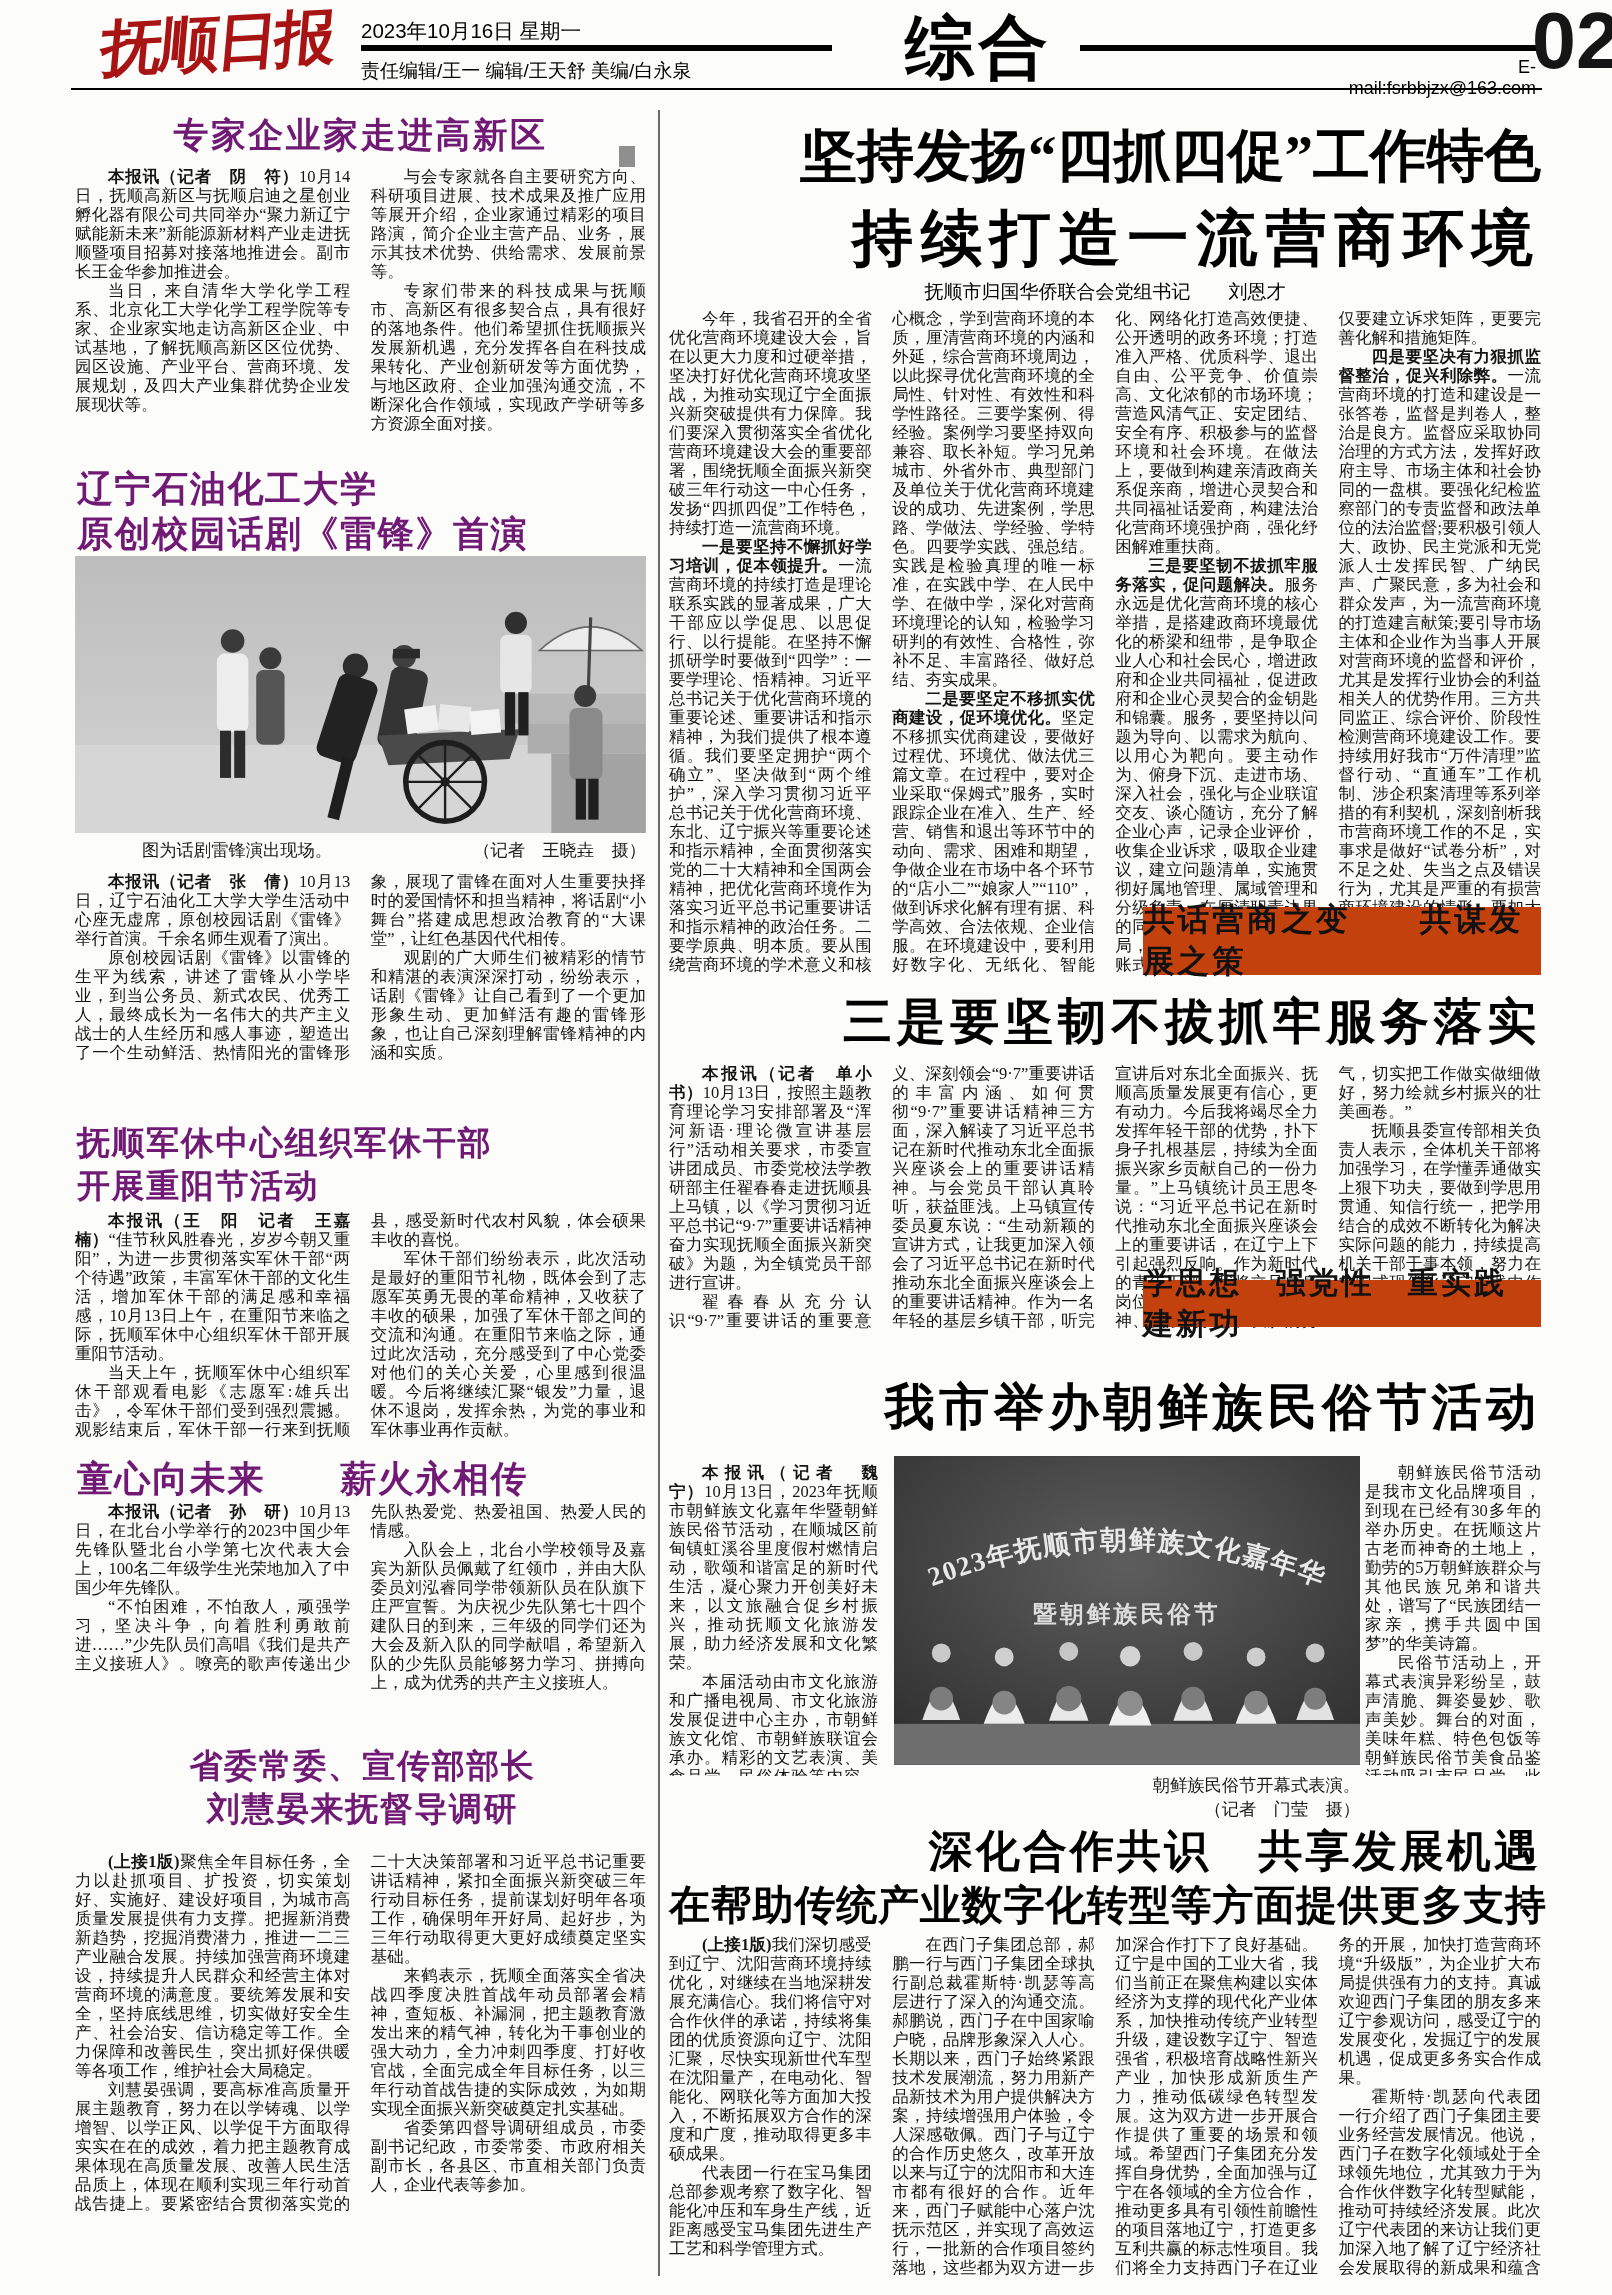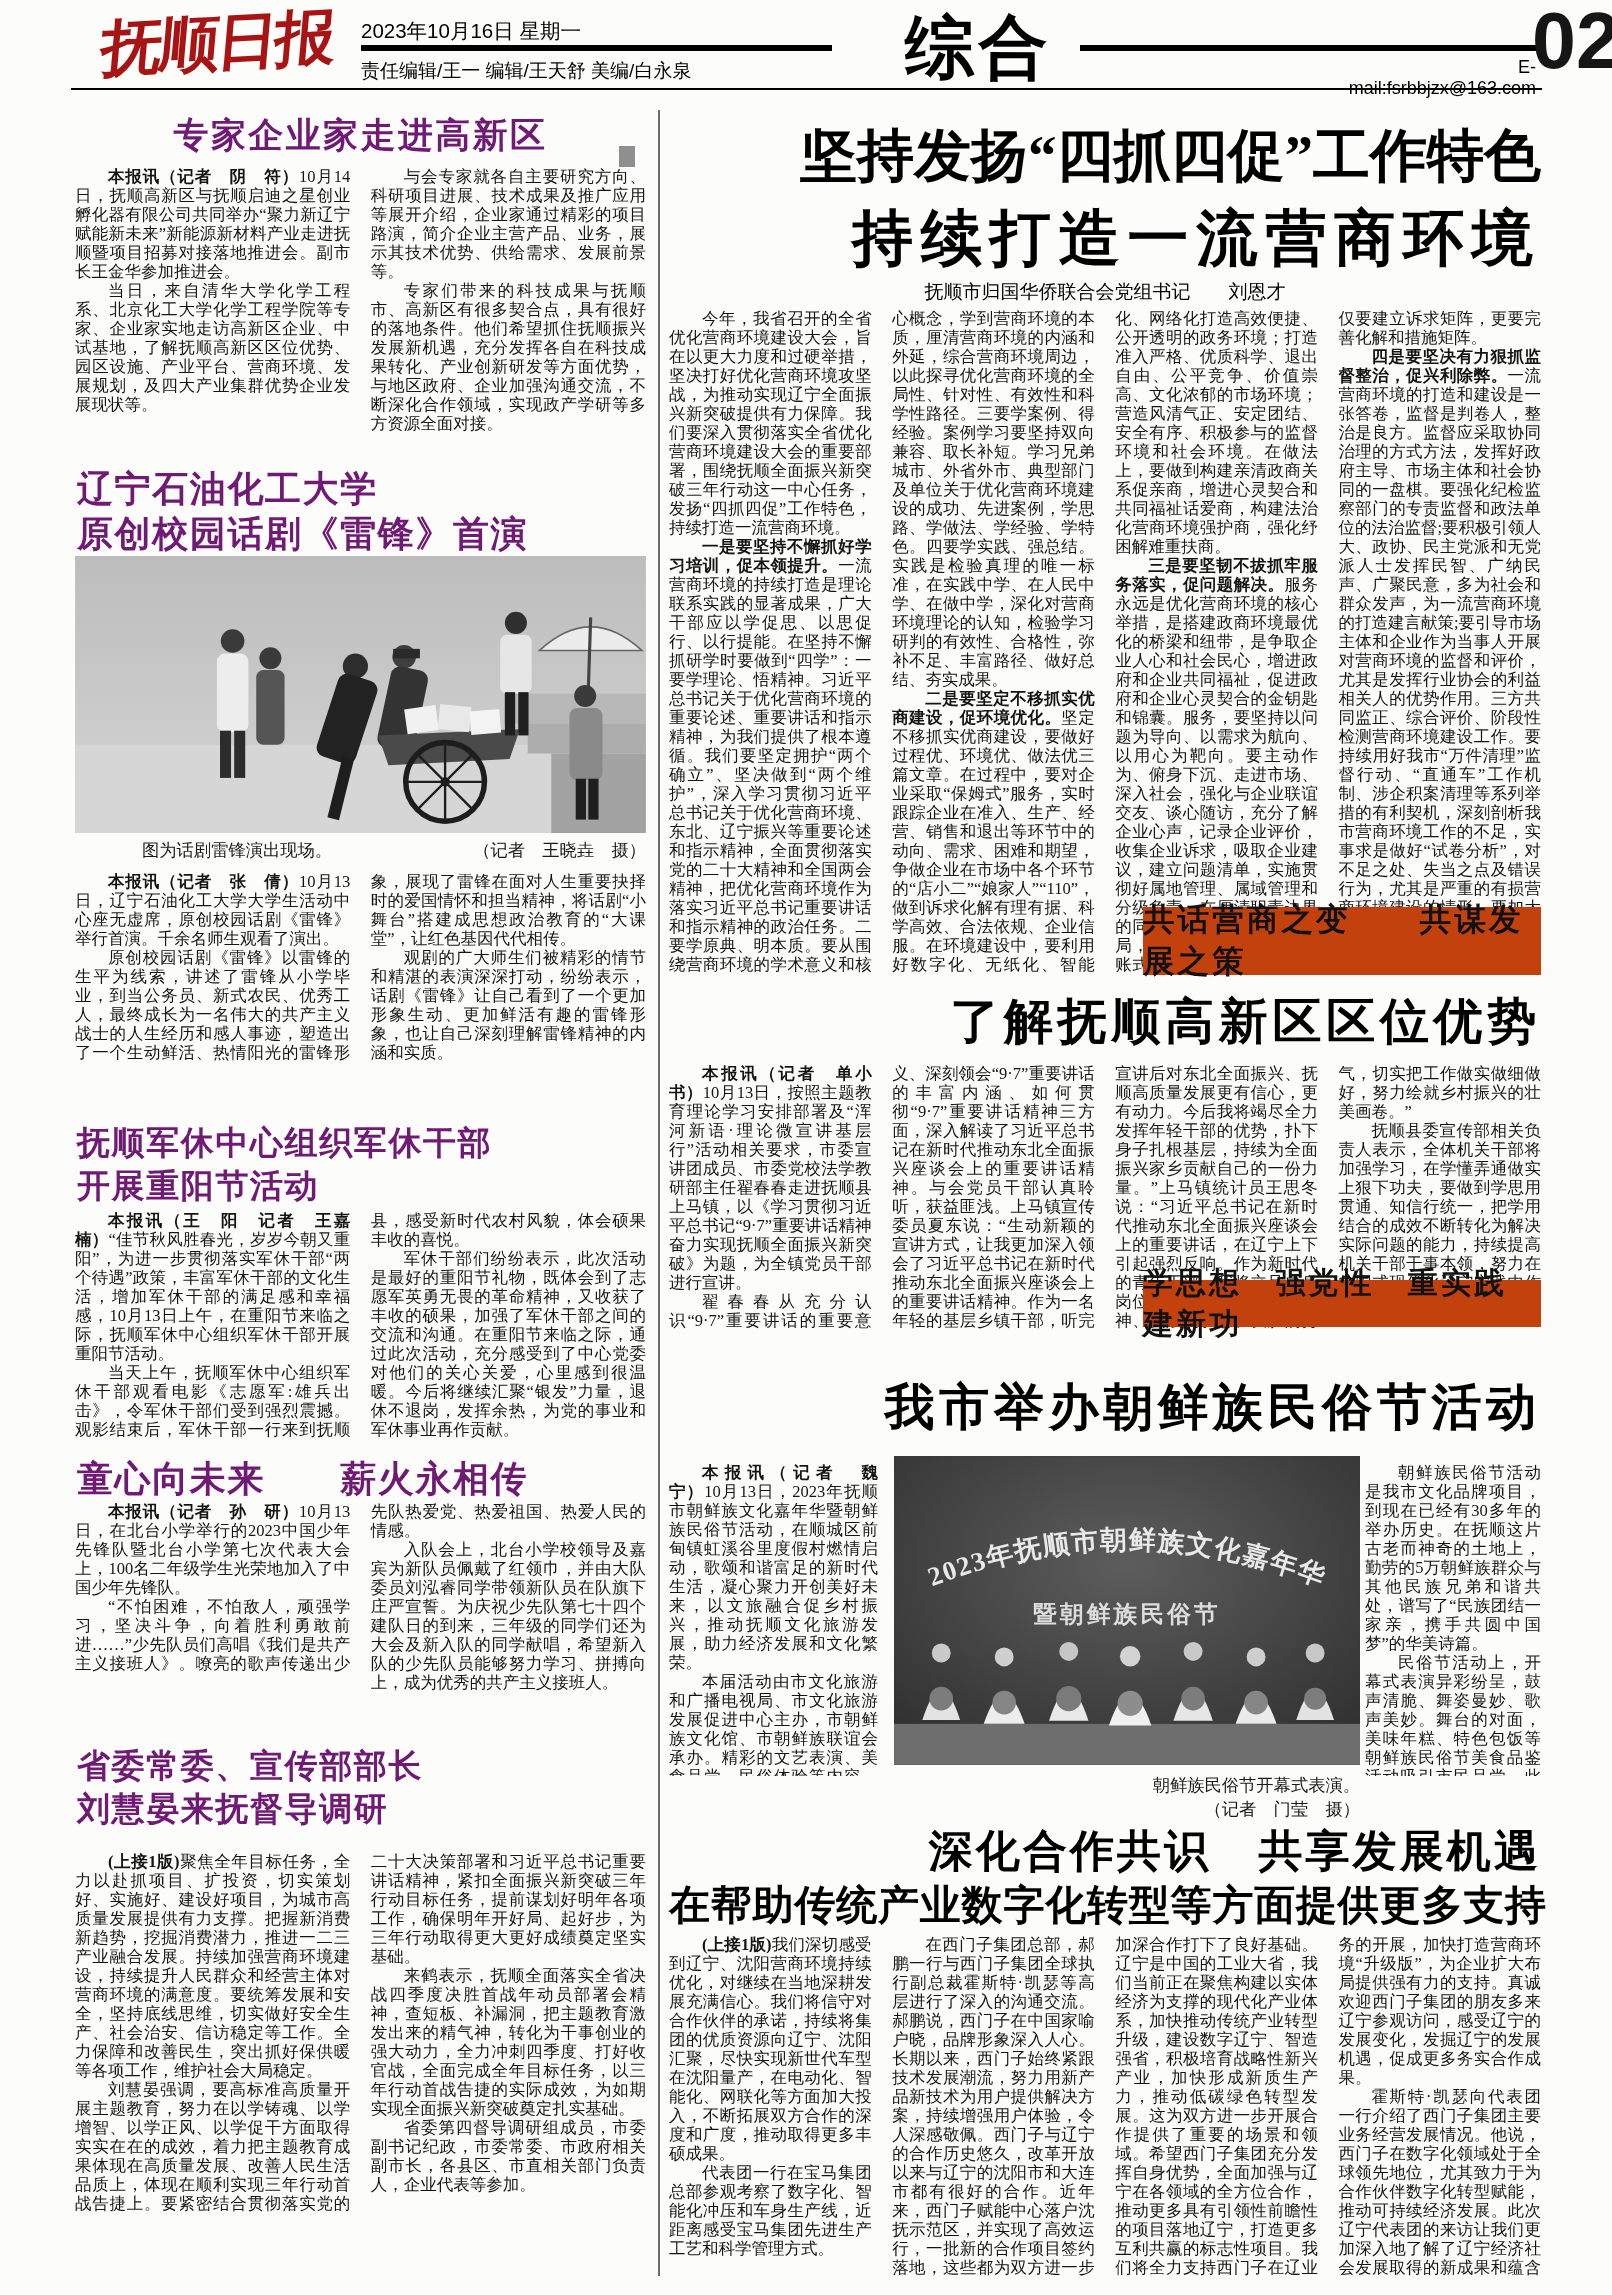--- a/index.html
+++ b/index.html
@@ -42,21 +42,21 @@
   .a1-body{position:absolute;left:75px;top:167px;width:571px;height:296px;}
   .a2-hl{left:77px;top:466px;width:571px;font-size:36px;line-height:45px;text-align:left;letter-spacing:1.6px;}
   .photo1{position:absolute;left:75px;top:556px;width:571px;height:277px;background:#cfcfcf;}
   .caption1{left:75px;top:838px;width:571px;}
   .caption1 .c-l{padding-left:67px;}
   .a2-body{position:absolute;left:75px;top:872px;width:571px;height:231px;}
   .a3-hl{left:77px;top:1121px;width:571px;font-size:33px;line-height:43px;text-align:left;letter-spacing:1.6px;}
   .a3-body{position:absolute;left:75px;top:1211px;width:571px;height:228px;}
   .a4-hl{left:77px;top:1455px;width:571px;font-size:36px;text-align:left;letter-spacing:1.6px;}
   .a4-body{position:absolute;left:75px;top:1502px;width:571px;height:236px;}
-  .a5-hl{left:77px;top:1744px;width:571px;font-size:33px;line-height:43px;text-align:left;letter-spacing:1.6px;}
+  .a5-hl{left:77px;top:1744px;width:571px;font-size:33px;line-height:43px;text-align:center;letter-spacing:1.6px;}
   .a5-body{position:absolute;left:75px;top:1852px;width:571px;height:416px;}
 
   
   .main-hl1{left:669px;top:118px;width:872px;font-size:57px;}
   .main-hl2{left:669px;top:198px;width:872px;font-size:61px;letter-spacing:7.9px;}
   .main-byline{position:absolute;left:669px;top:279px;width:872px;text-align:center;font-size:19px;color:#000;}
   .main-body{position:absolute;left:669px;top:309px;width:872px;height:674px;}
   .slogan1{left:1143px;top:907px;width:398px;height:68px;}
   .theory-hl{left:669px;top:989px;width:872px;font-size:49px;letter-spacing:4.7px;}
   .theory-body{position:absolute;left:669px;top:1064px;width:872px;height:276px;}
@@ -196,21 +196,21 @@
   <div class="main-byline">抚顺市归国华侨联合会党组书记　　刘恩才</div>
   <div class="body-text cols4 main-body">
       <p>今年，我省召开的全省优化营商环境建设大会，旨在以更大力度和过硬举措，坚决打好优化营商环境攻坚战，为推动实现辽宁全面振兴新突破提供有力保障。我们要深入贯彻落实全省优化营商环境建设大会的重要部署，围绕抚顺全面振兴新突破三年行动这一中心任务，发扬“四抓四促”工作特色，持续打造一流营商环境。</p>
       <p><b>一是要坚持不懈抓好学习培训，促本领提升。</b>一流营商环境的持续打造是理论联系实践的显著成果，广大干部应以学促思、以思促行、以行提能。在坚持不懈抓研学时要做到“四学”：一要学理论、悟精神。习近平总书记关于优化营商环境的重要论述、重要讲话和指示精神，为我们提供了根本遵循。我们要坚定拥护“两个确立”、坚决做到“两个维护”，深入学习贯彻习近平总书记关于优化营商环境、东北、辽宁振兴等重要论述和指示精神，全面贯彻落实党的二十大精神和全国两会精神，把优化营商环境作为落实习近平总书记重要讲话和指示精神的政治任务。二要学原典、明本质。要从围绕营商环境的学术意义和核心概念，学到营商环境的本质，厘清营商环境的内涵和外延，综合营商环境周边，以此探寻优化营商环境的全局性、针对性、有效性和科学性路径。三要学案例、得经验。案例学习要坚持双向兼容、取长补短。学习兄弟城市、外省外市、典型部门及单位关于优化营商环境建设的成功、先进案例，学思路、学做法、学经验、学特色。四要学实践、强总结。实践是检验真理的唯一标准，在实践中学、在人民中学、在做中学，深化对营商环境理论的认知，检验学习研判的有效性、合格性，弥补不足、丰富路径、做好总结、夯实成果。</p>
       <p><b>二是要坚定不移抓实优商建设，促环境优化。</b>坚定不移抓实优商建设，要做好过程优、环境优、做法优三篇文章。在过程中，要对企业采取“保姆式”服务，实时跟踪企业在准入、生产、经营、销售和退出等环节中的动向、需求、困难和期望，争做企业在市场中各个环节的“店小二”“娘家人”“110”，做到诉求化解有理有据、科学高效、合法依规、企业信服。在环境建设中，要利用好数字化、无纸化、智能化、网络化打造高效便捷、公开透明的政务环境；打造准入严格、优质科学、退出自由、公平竞争、价值崇高、文化浓郁的市场环境；营造风清气正、安定团结、安全有序、积极参与的监督环境和社会环境。在做法上，要做到构建亲清政商关系促亲商，增进心灵契合和共同福祉话爱商，构建法治化营商环境强护商，强化纾困解难重扶商。</p>
       <p><b>三是要坚韧不拔抓牢服务落实，促问题解决。</b>服务永远是优化营商环境的核心举措，是搭建政商环境最优化的桥梁和纽带，是争取企业人心和社会民心，增进政府和企业共同福祉，促进政府和企业心灵契合的金钥匙和锦囊。服务，要坚持以问题为导向、以需求为航向、以用心为靶向。要主动作为、俯身下沉、走进市场、深入社会，强化与企业联谊交友、谈心随访，充分了解企业心声，记录企业评价，收集企业诉求，吸取企业建议，建立问题清单，实施贯彻好属地管理、属域管理和分级负责，在厘清职责边界的同时强化协调治理服务格局，贴近企业需求来采取台账式管理和销号制推进，不仅要建立诉求矩阵，更要完善化解和措施矩阵。</p>
       <p><b>四是要坚决有力狠抓监督整治，促兴利除弊。</b>一流营商环境的打造和建设是一张答卷，监督是判卷人，整治是良方。监督应采取协同治理的方式方法，发挥好政府主导、市场主体和社会协同的一盘棋。要强化纪检监察部门的专责监督和政法单位的法治监督;要积极引领人大、政协、民主党派和无党派人士发挥民智、广纳民声、广聚民意，多为社会和群众发声，为一流营商环境的打造建言献策;要引导市场主体和企业作为当事人开展对营商环境的监督和评价，尤其是发挥行业协会的利益相关人的优势作用。三方共同监正、综合评价、阶段性检测营商环境建设工作。要持续用好我市“万件清理”监督行动、“直通车”工作机制、涉企积案清理等系列举措的有利契机，深刻剖析我市营商环境工作的不足，实事求是做好“试卷分析”，对不足之处、失当之点及错误行为，尤其是严重的有损营商环境建设的情形，要加大力度做好整改整治，坚持和发扬斗争精神，切实做到敢于斗争、善于斗争，以“滴水穿石”的劲头、钉钉子的精神，以见微知著深挖细嚼，下足“绣花”功夫的韧性，全面清除破坏营商环境的毒瘤，全力打造更加公开、公平、公正、阳光、透明、清新的一流营商环境。</p>
     </div>
   <div class="slogan slogan1">共话营商之变　　共谋发展之策</div>
 
-  <div class="hl-serif theory-hl">了解抚顺高新区区位优势</div>
+  <div class="hl-serif theory-hl">三是要坚韧不拔抓牢服务落实</div>
   <div class="body-text cols4 theory-body">
       <p><b>本报讯（记者　单小书）</b>10月13日，按照主题教育理论学习安排部署及“浑河新语·理论微宣讲基层行”活动相关要求，市委宣讲团成员、市委党校法学教研部主任翟春春走进抚顺县上马镇，以《学习贯彻习近平总书记“9·7”重要讲话精神　奋力实现抚顺全面振兴新突破》为题，为全镇党员干部进行宣讲。</p>
       <p>翟春春从充分认识“9·7”重要讲话的重要意义、深刻领会“9·7”重要讲话的丰富内涵、如何贯彻“9·7”重要讲话精神三方面，深入解读了习近平总书记在新时代推动东北全面振兴座谈会上的重要讲话精神。与会党员干部认真聆听，获益匪浅。上马镇宣传委员夏东说：“生动新颖的宣讲方式，让我更加深入领会了习近平总书记在新时代推动东北全面振兴座谈会上的重要讲话精神。作为一名年轻的基层乡镇干部，听完宣讲后对东北全面振兴、抚顺高质量发展更有信心，更有动力。今后我将竭尽全力发挥年轻干部的优势，扑下身子扎根基层，持续为全面振兴家乡贡献自己的一份力量。”上马镇统计员王思冬说：“习近平总书记在新时代推动东北全面振兴座谈会上的重要讲话，在辽宁上下引起强烈反响。作为新时代的青年干部，我将立足自身岗位埋头苦干，以亮剑的精神、实战的状态、决胜的勇气，切实把工作做实做细做好，努力绘就乡村振兴的壮美画卷。”</p>
       <p>抚顺县委宣传部相关负责人表示，全体机关干部将加强学习，在学懂弄通做实上狠下功夫，要做到学思用贯通、知信行统一，把学用结合的成效不断转化为解决实际问题的能力，持续提高机关干部干事本领，努力在中国式现代化辽宁实践中作出自己应有的贡献。</p>
     </div>
   <div class="slogan slogan2">学思想　强党性　重实践　建新功</div>
 
   <div class="hl-serif folk-hl">我市举办朝鲜族民俗节活动</div>
   <div class="body-text folk-left">
       <p><b>本报讯（记者　魏　宁）</b>10月13日，2023年抚顺市朝鲜族文化嘉年华暨朝鲜族民俗节活动，在顺城区前甸镇虹溪谷里度假村燃情启动，歌颂和谐富足的新时代生活，凝心聚力开创美好未来，以文旅融合促乡村振兴，推动抚顺文化旅游发展，助力经济发展和文化繁荣。</p>

